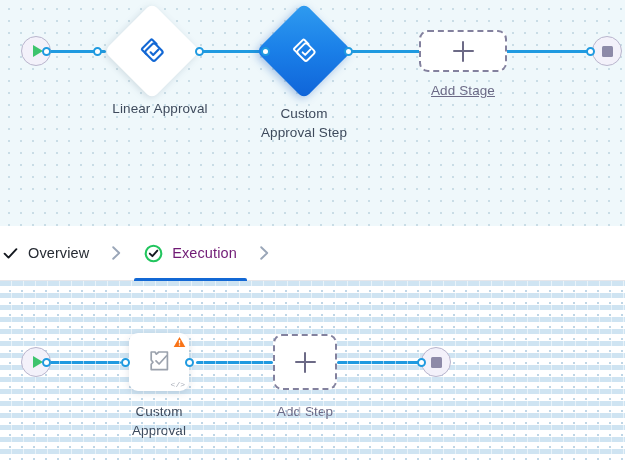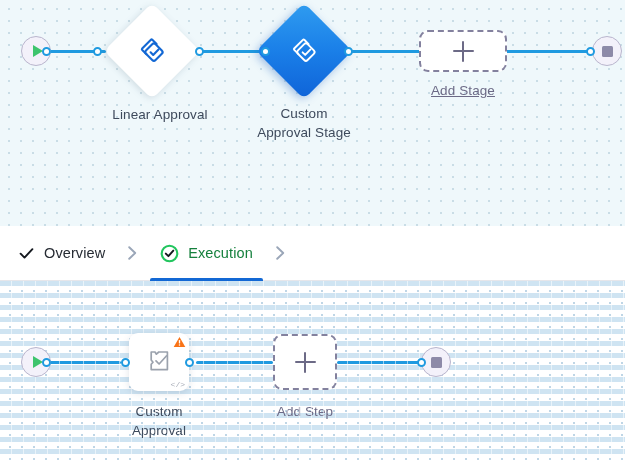--- a/index.html
+++ b/index.html
@@ -175,37 +175,36 @@
 
   
   .tabbar {
     position: absolute;
     left: 0; top: 226px;
     width: 625px; height: 55px;
     background: #ffffff;
     border-bottom: 1px solid #e6e6ea;
     display: flex;
     align-items: center;
-    padding-left: 16px;
   }
   .tab {
     display: flex;
     align-items: center;
     gap: 9px;
     height: 55px;
     padding: 0 2px;
     cursor: pointer;
     position: relative;
   }
   .tab-label {
     font-size: 14.5px;
     color: #262b33;
     letter-spacing: 0.1px;
   }
-  .tab-active .tab-label { color: #15803d; }
+  .tab-active .tab-label { color: #701a75; }
   .tab-active::after {
     content: "";
     position: absolute;
     left: -8px; right: -8px; bottom: 0;
     height: 3px;
     background: #1368d4;
     border-radius: 2px 2px 0 0;
   }
   .tab-sep {
     display: flex;
@@ -236,35 +235,35 @@
       <span class="glyph">
         <svg width="28" height="28" viewBox="0 0 28 28" aria-hidden="true">
           <path d="M8.5 17.2 L4.2 12.9 a1 1 0 0 1 0-1.4 L12.9 2.8 a1 1 0 0 1 1.4 0 L18.6 7.1" fill="none" stroke="#1368d4" stroke-width="2.1" stroke-linecap="round" stroke-linejoin="round"></path>
           <rect x="9.1" y="8.3" width="13.6" height="13.6" rx="2.4" transform="rotate(45 15.9 15.1)" fill="none" stroke="#1368d4" stroke-width="2.1"></rect>
           <path d="M12.6 15.3 l2.6 2.6 l5.3 -5.5" fill="none" stroke="#1368d4" stroke-width="2.1" stroke-linecap="round" stroke-linejoin="round"></path>
         </svg>
       </span>
     </div>
     <div class="port" style="left:93px;  top:46.5px;"></div>
     <div class="port" style="left:195px; top:46.5px;"></div>
-    <div class="node-label" style="left:88px; top:105px; width:144px;">Linear Approval</div>
+    <div class="node-label" style="left:88px; top:99px; width:144px;">Linear Approval</div>
 
     <div class="diamond diamond-active" style="left:270px; top:17px;">
       <span class="glyph">
         <svg width="28" height="28" viewBox="0 0 28 28" aria-hidden="true">
           <path d="M8.5 17.2 L4.2 12.9 a1 1 0 0 1 0-1.4 L12.9 2.8 a1 1 0 0 1 1.4 0 L18.6 7.1" fill="none" stroke="#ffffff" stroke-width="1.9" stroke-linecap="round" stroke-linejoin="round"></path>
           <rect x="9.1" y="8.3" width="13.6" height="13.6" rx="2.4" transform="rotate(45 15.9 15.1)" fill="none" stroke="#ffffff" stroke-width="1.9"></rect>
           <path d="M12.6 15.3 l2.6 2.6 l5.3 -5.5" fill="none" stroke="#ffffff" stroke-width="1.9" stroke-linecap="round" stroke-linejoin="round"></path>
         </svg>
       </span>
     </div>
     <div class="port" style="left:261px; top:46.5px;"></div>
     <div class="port" style="left:344px; top:46.5px;"></div>
     <div class="node-label" style="left:232px; top:104px; width:144px;">Custom
-Approval Stage</div>
+Approval Step</div>
 
     <div class="add-box" style="left:419px; top:30px; width:88px; height:42px;">
       <span class="plus"></span>
     </div>
     <div class="node-label label-muted" style="left:403px; top:81px; width:120px;text-decoration:underline;">Add Stage</div>
 
     <div class="port" style="left:586px; top:46.5px;"></div>
     <div class="terminal" style="left:592px; top:36px;">
       <span class="stop-sq"></span>
     </div>

